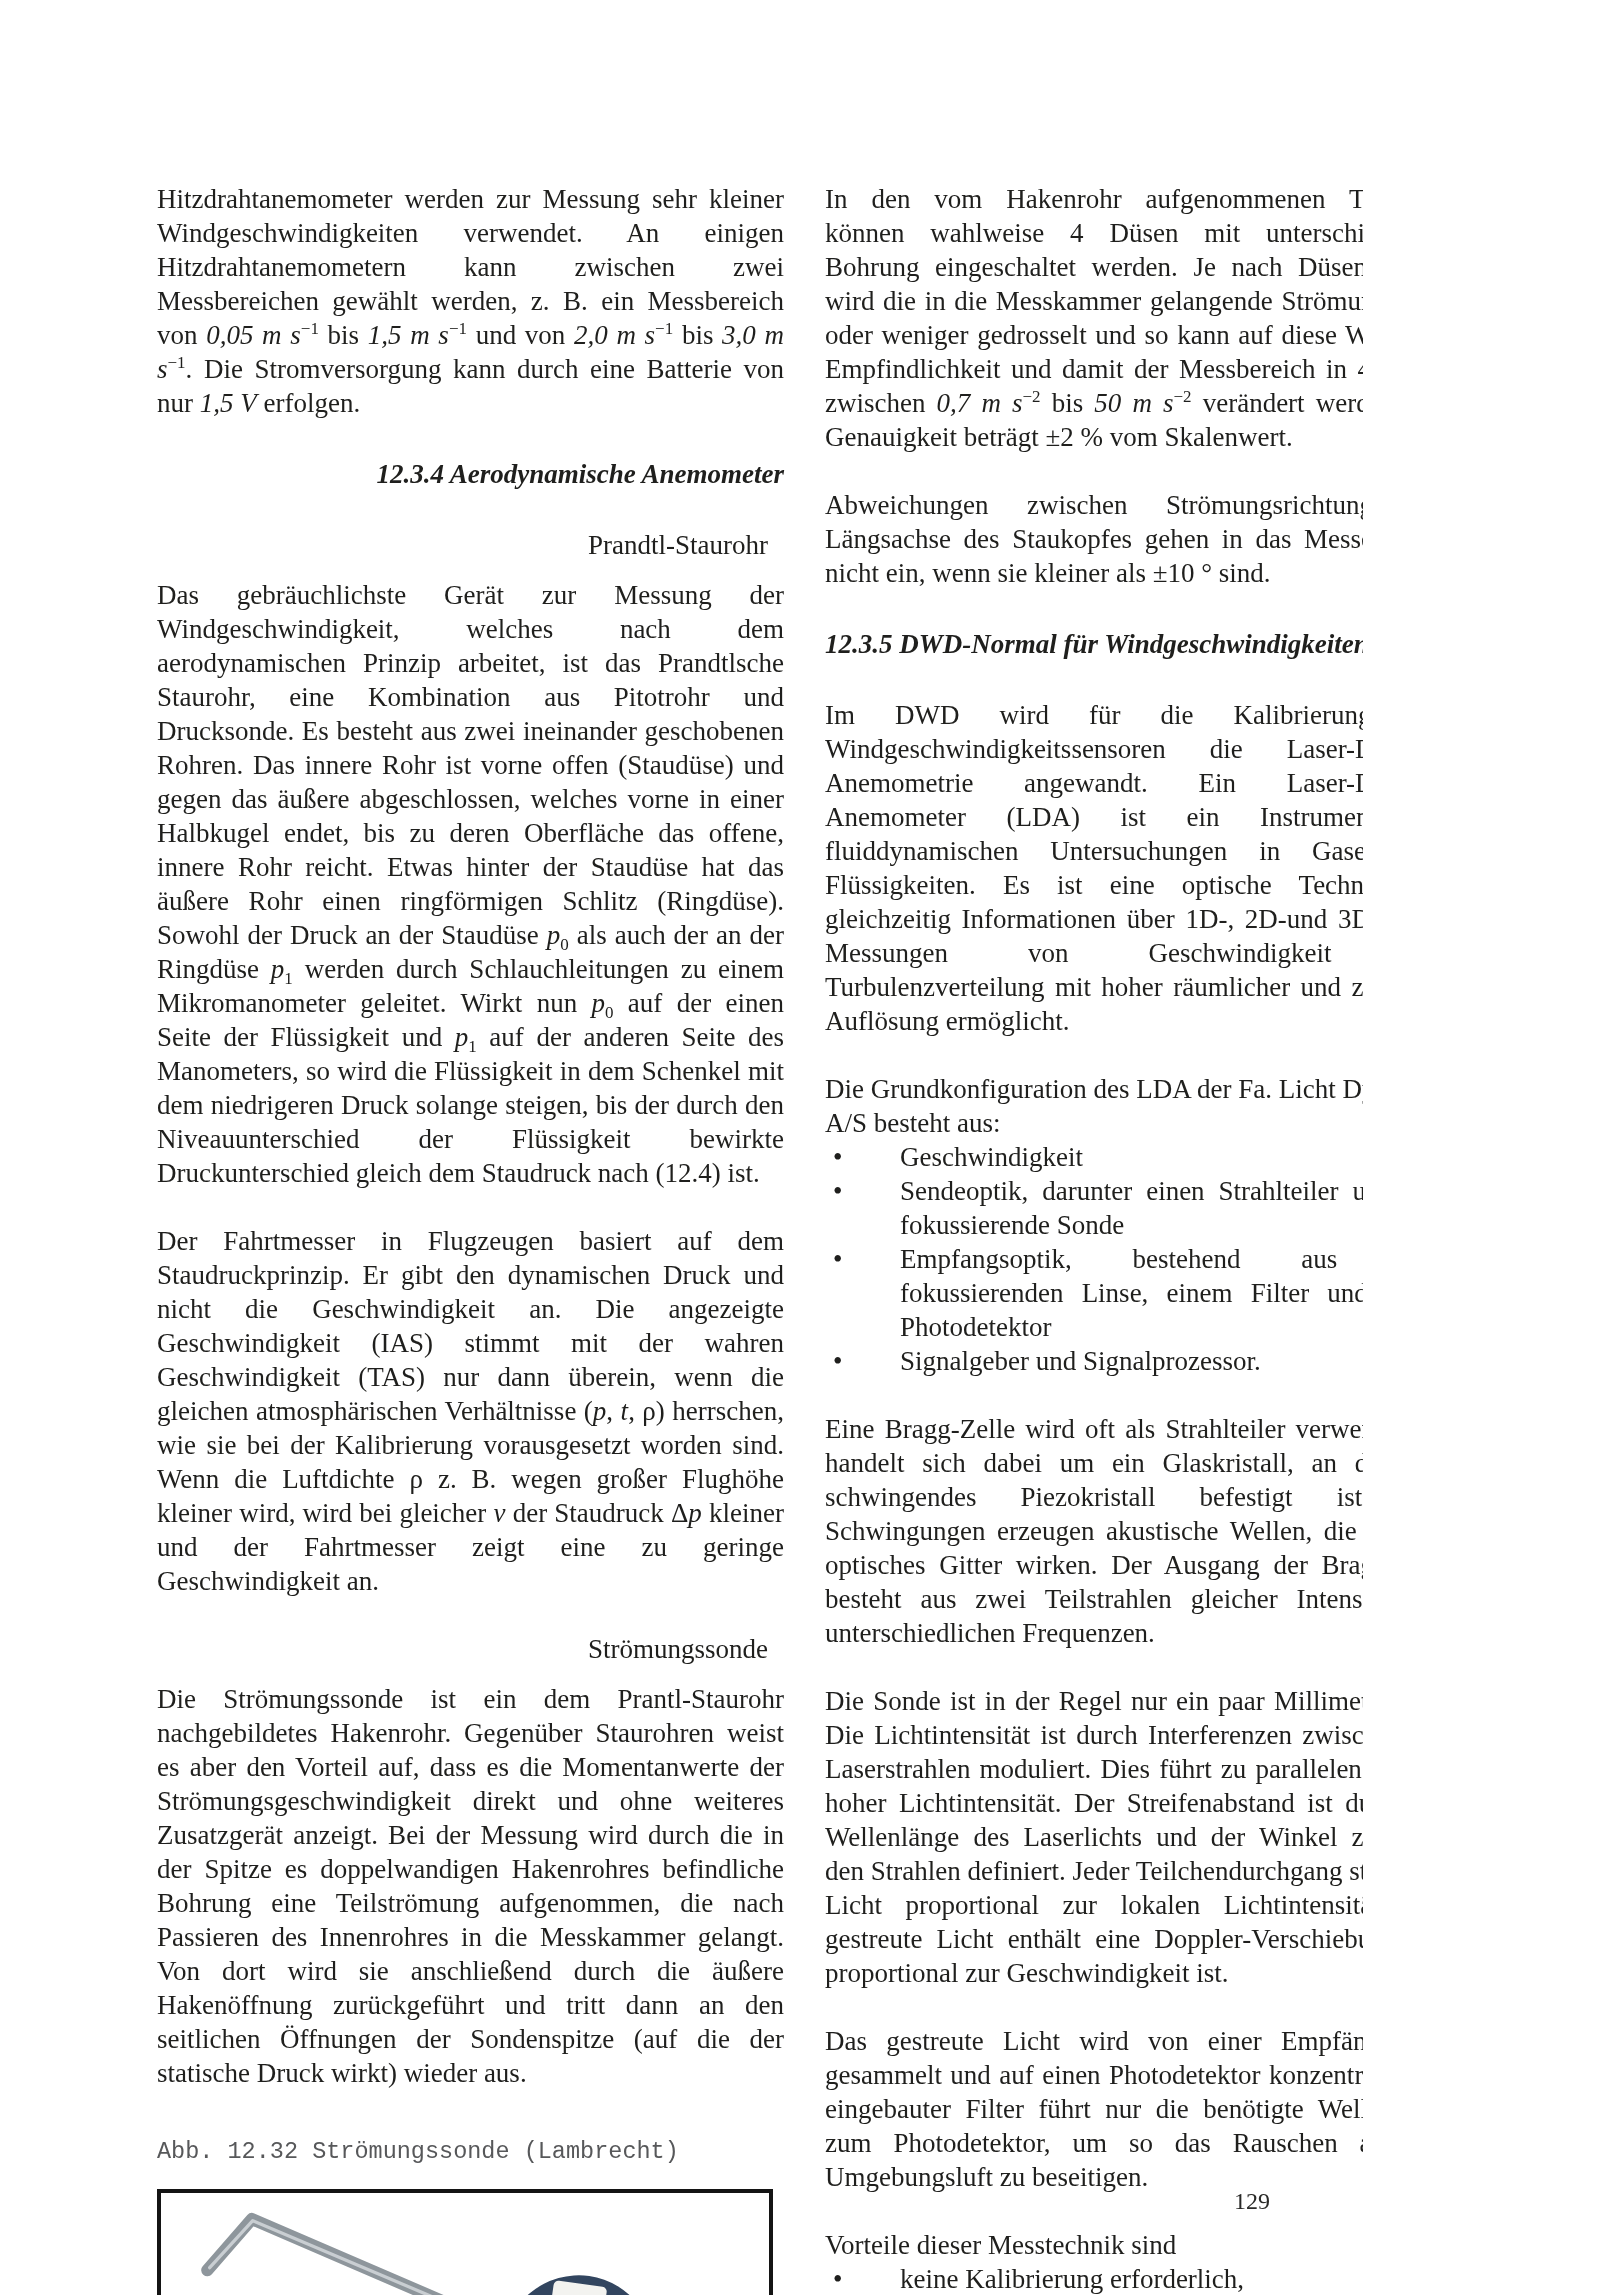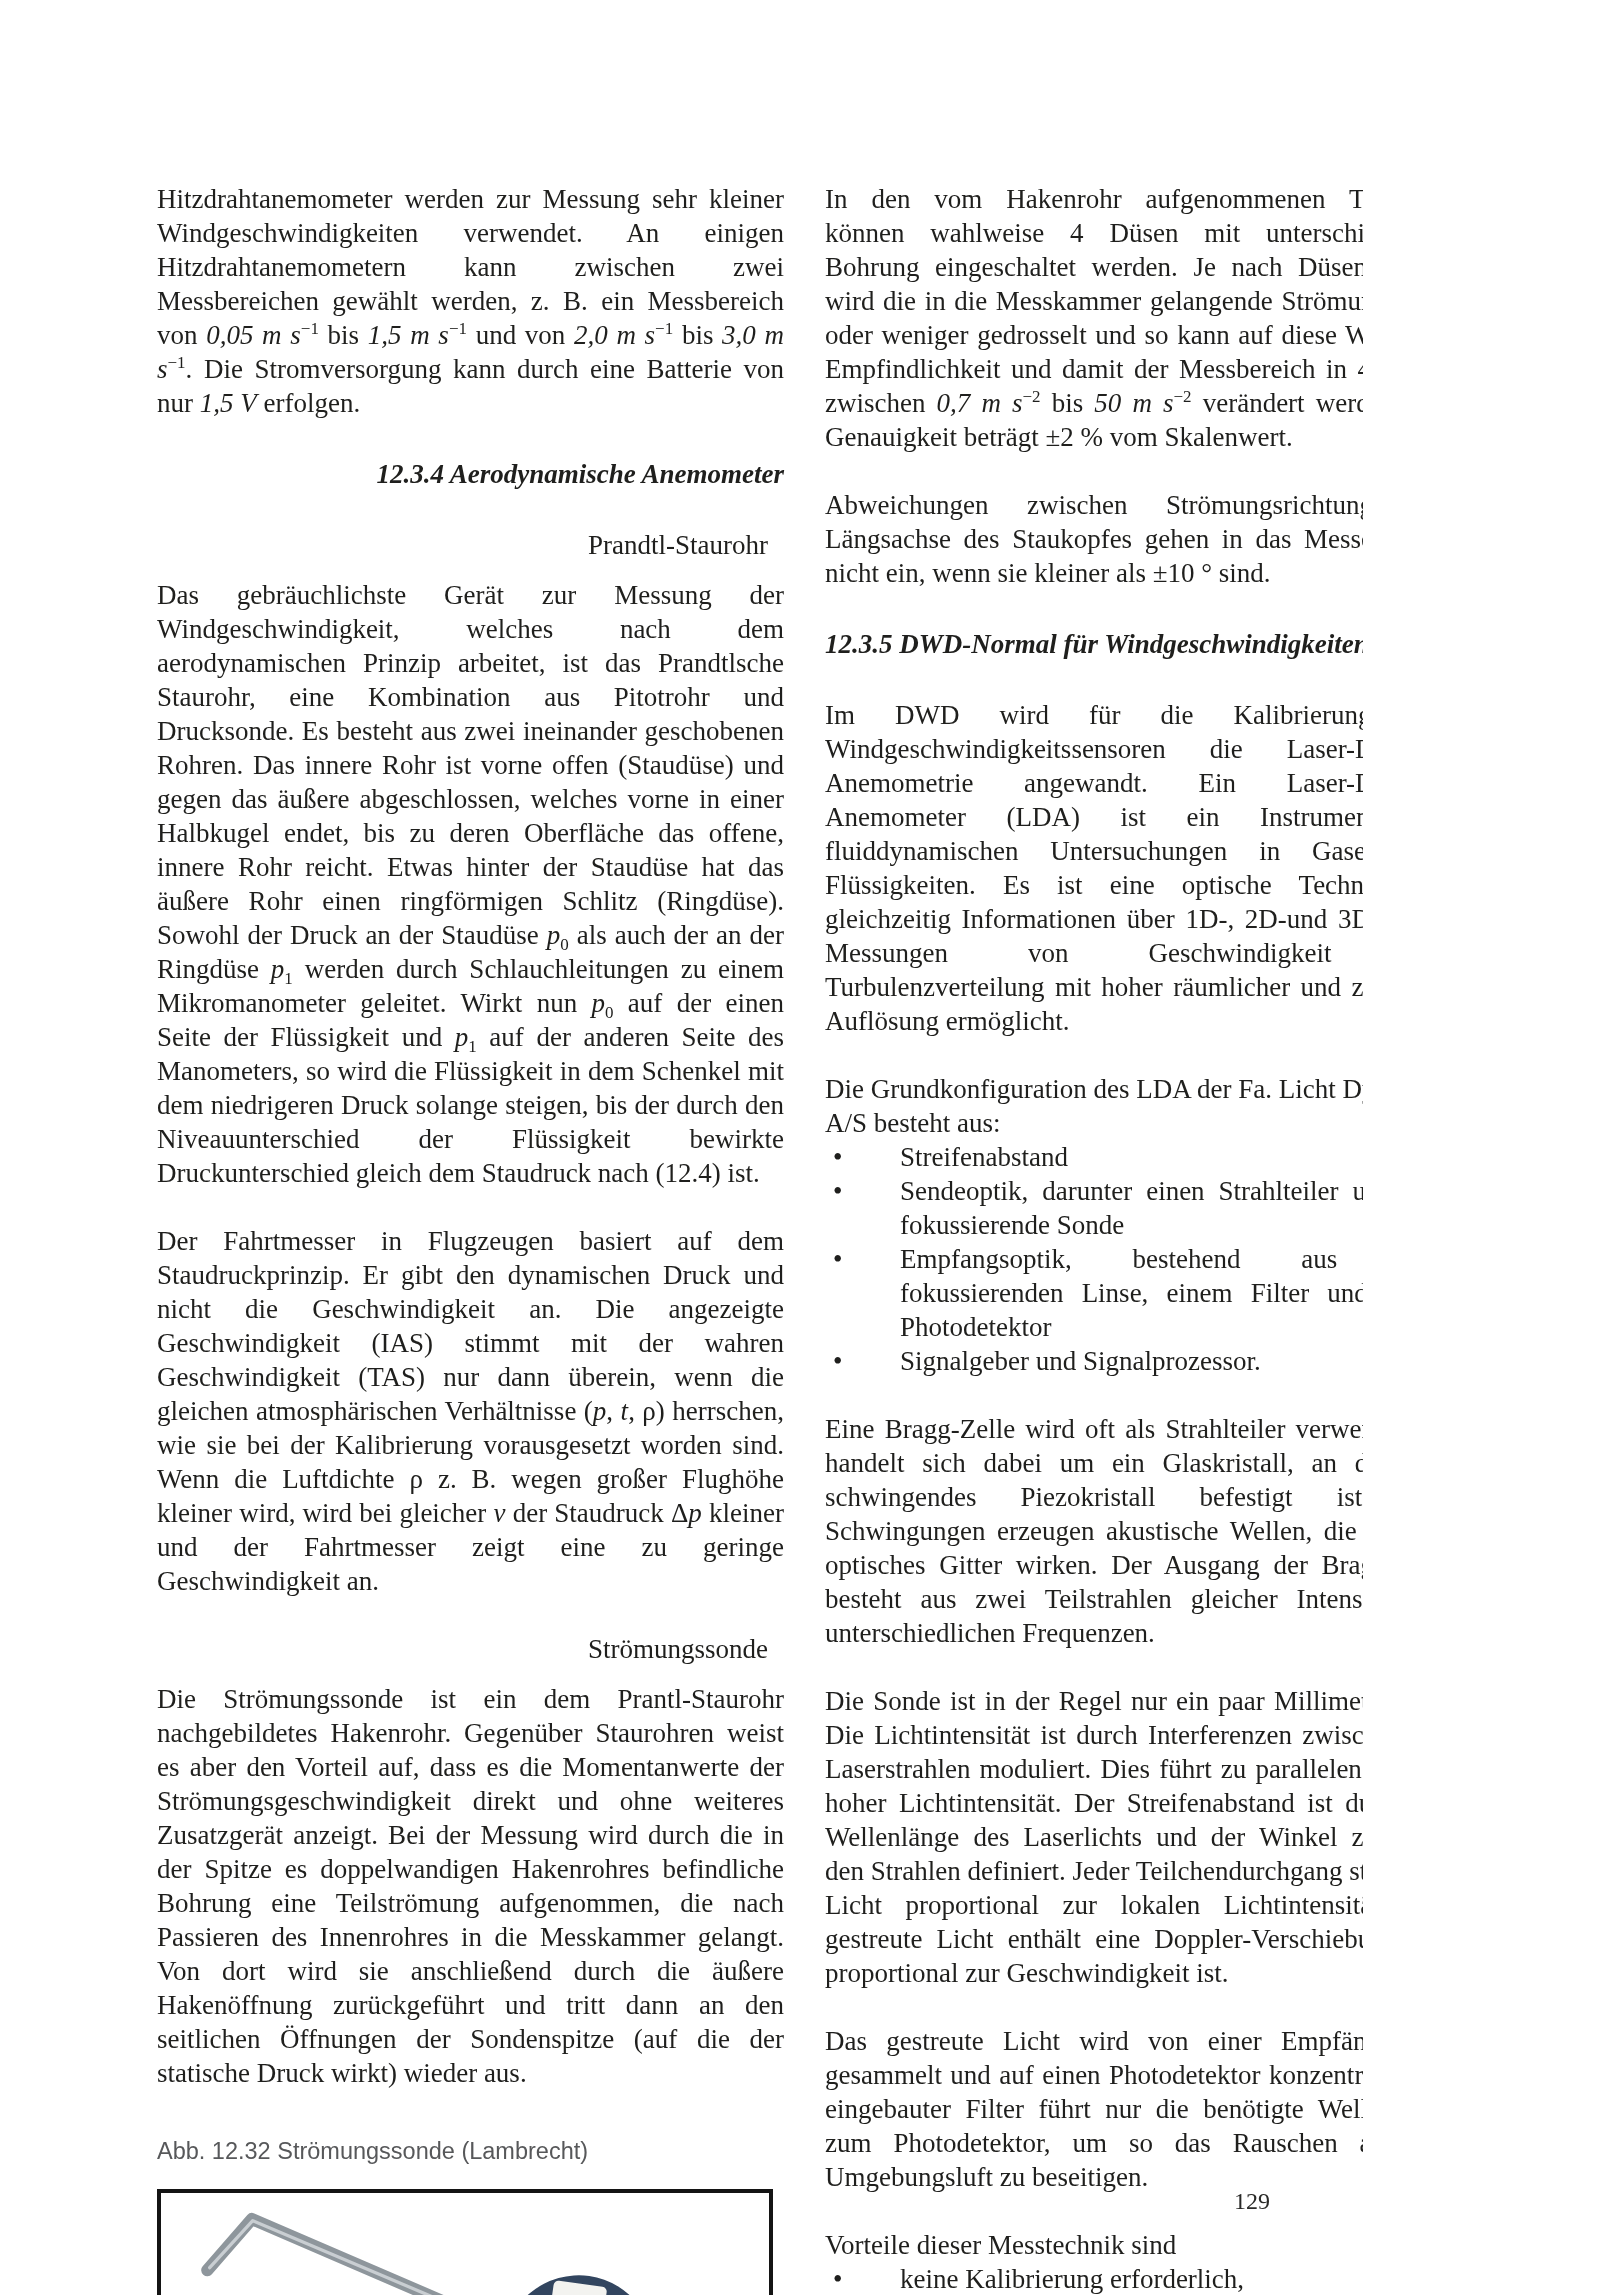--- a/index.html
+++ b/index.html
@@ -56,21 +56,21 @@
     flex:0 0 75px;
     padding-left:8px;
     box-sizing:border-box;
     text-align:left;
   }
   ul.blist .li-text{
     flex:1 1 auto;
     text-align:justify;
   }
   .figcaption{
-    font-family:Liberation Sans, sans-serif;
+    font-family:Liberation Mono, monospace;
     font-size:23.5px;
     line-height:29px;
     color:#57585a;
     text-align:left;
     margin:47px 0 23px 0;
   }
   .figurebox{
     width:616px;
     height:280px;
     border:4px solid #141414;
@@ -163,21 +163,21 @@
     <p>Abweichungen zwischen Strömungsrichtung und Längsachse des Staukopfes gehen in das Messergebnis nicht ein, wenn sie kleiner als ±10 ° sind.</p>
 
     <h2 class="numhead">12.3.5 DWD-Normal für Windgeschwindigkeitenssensoren</h2>
 
     <p>Im DWD wird für die Kalibrierung von Windgeschwindigkeitssensoren die Laser-Doppler-Anemometrie angewandt. Ein Laser-Doppler-Anemometer (LDA) ist ein Instrument zur fluiddynamischen Untersuchungen in Gasen und Flüssigkeiten. Es ist eine optische Technik, die gleichzeitig Informationen über 1D-, 2D-und 3D-Punkt-Messungen von Geschwindigkeit und Turbulenzverteilung mit hoher räumlicher und zeitlicher Auflösung ermöglicht.</p>
 
     <p class="tight">Die Grundkonfiguration des LDA der Fa. Licht Dynamics A/S besteht aus:</p>
     <ul class="blist">
       <li>
         <span class="blt">•</span>
-        <span class="li-text">Streifenabstand</span>
+        <span class="li-text">Geschwindigkeit</span>
       </li>
       <li>
         <span class="blt">•</span>
         <span class="li-text">Sendeoptik, darunter einen Strahlteiler und eine fokussierende Sonde</span>
       </li>
       <li>
         <span class="blt">•</span>
         <span class="li-text">Empfangsoptik, bestehend aus einer fokussierenden Linse, einem Filter und einem Photodetektor</span>
       </li>
       <li>

